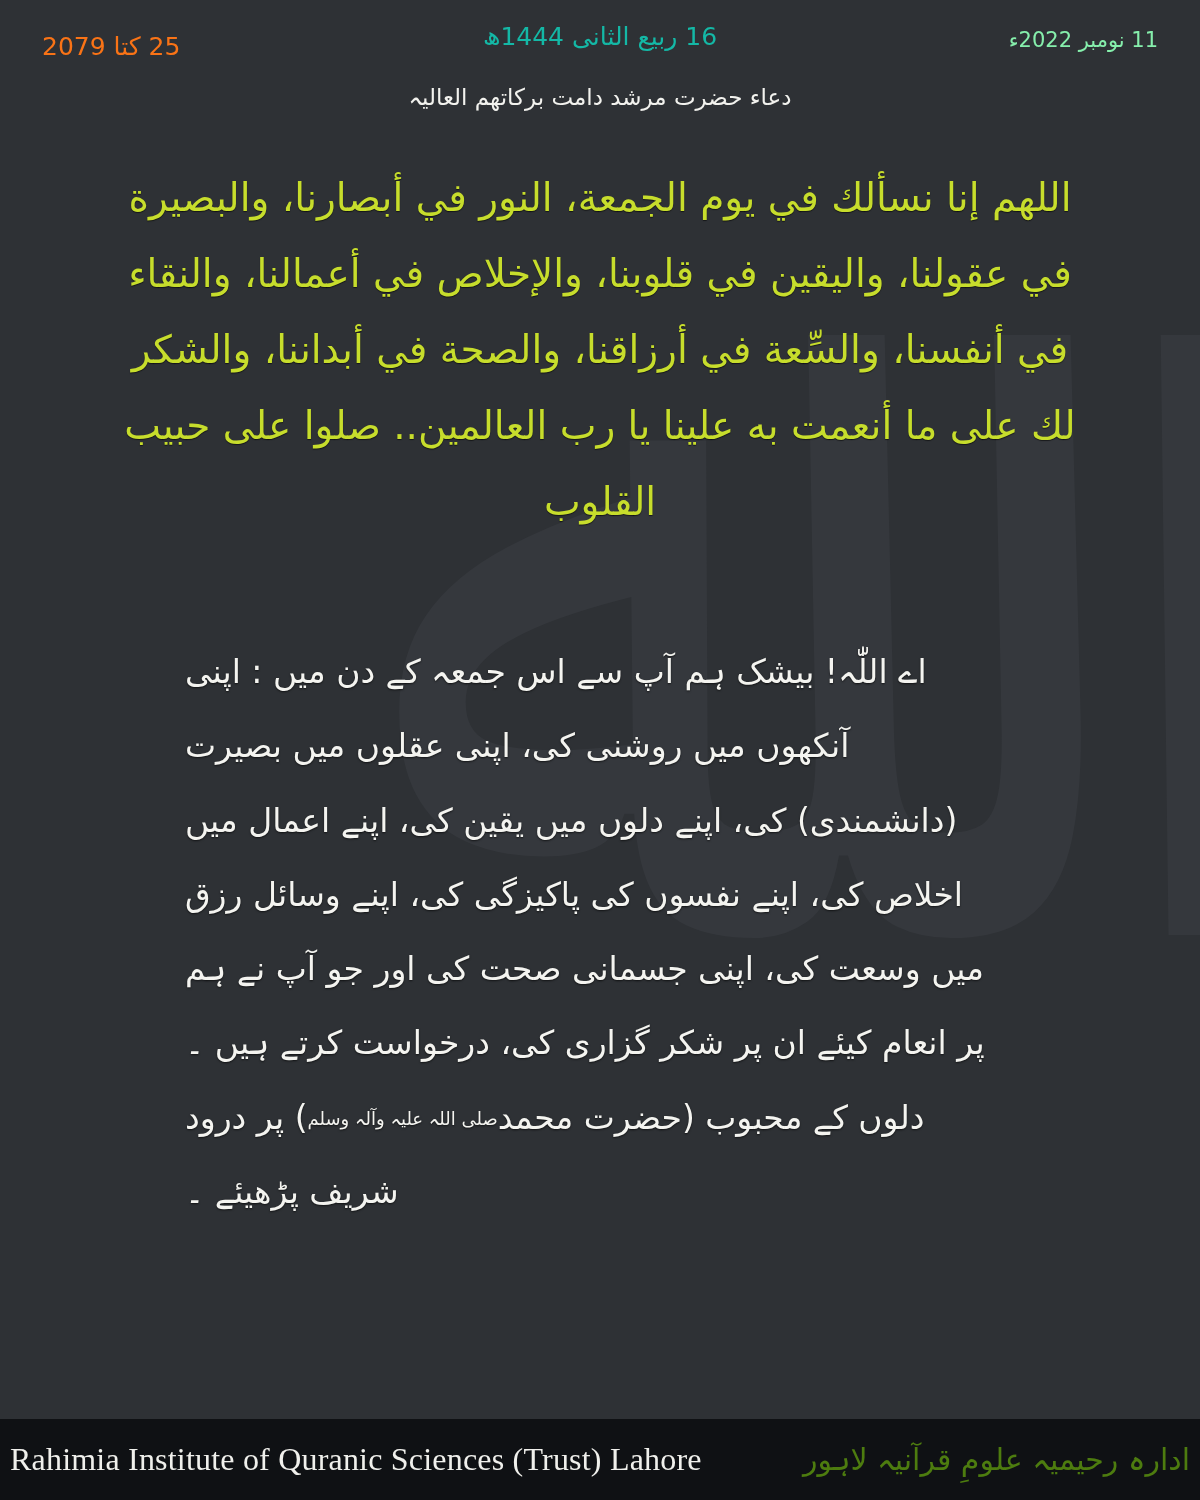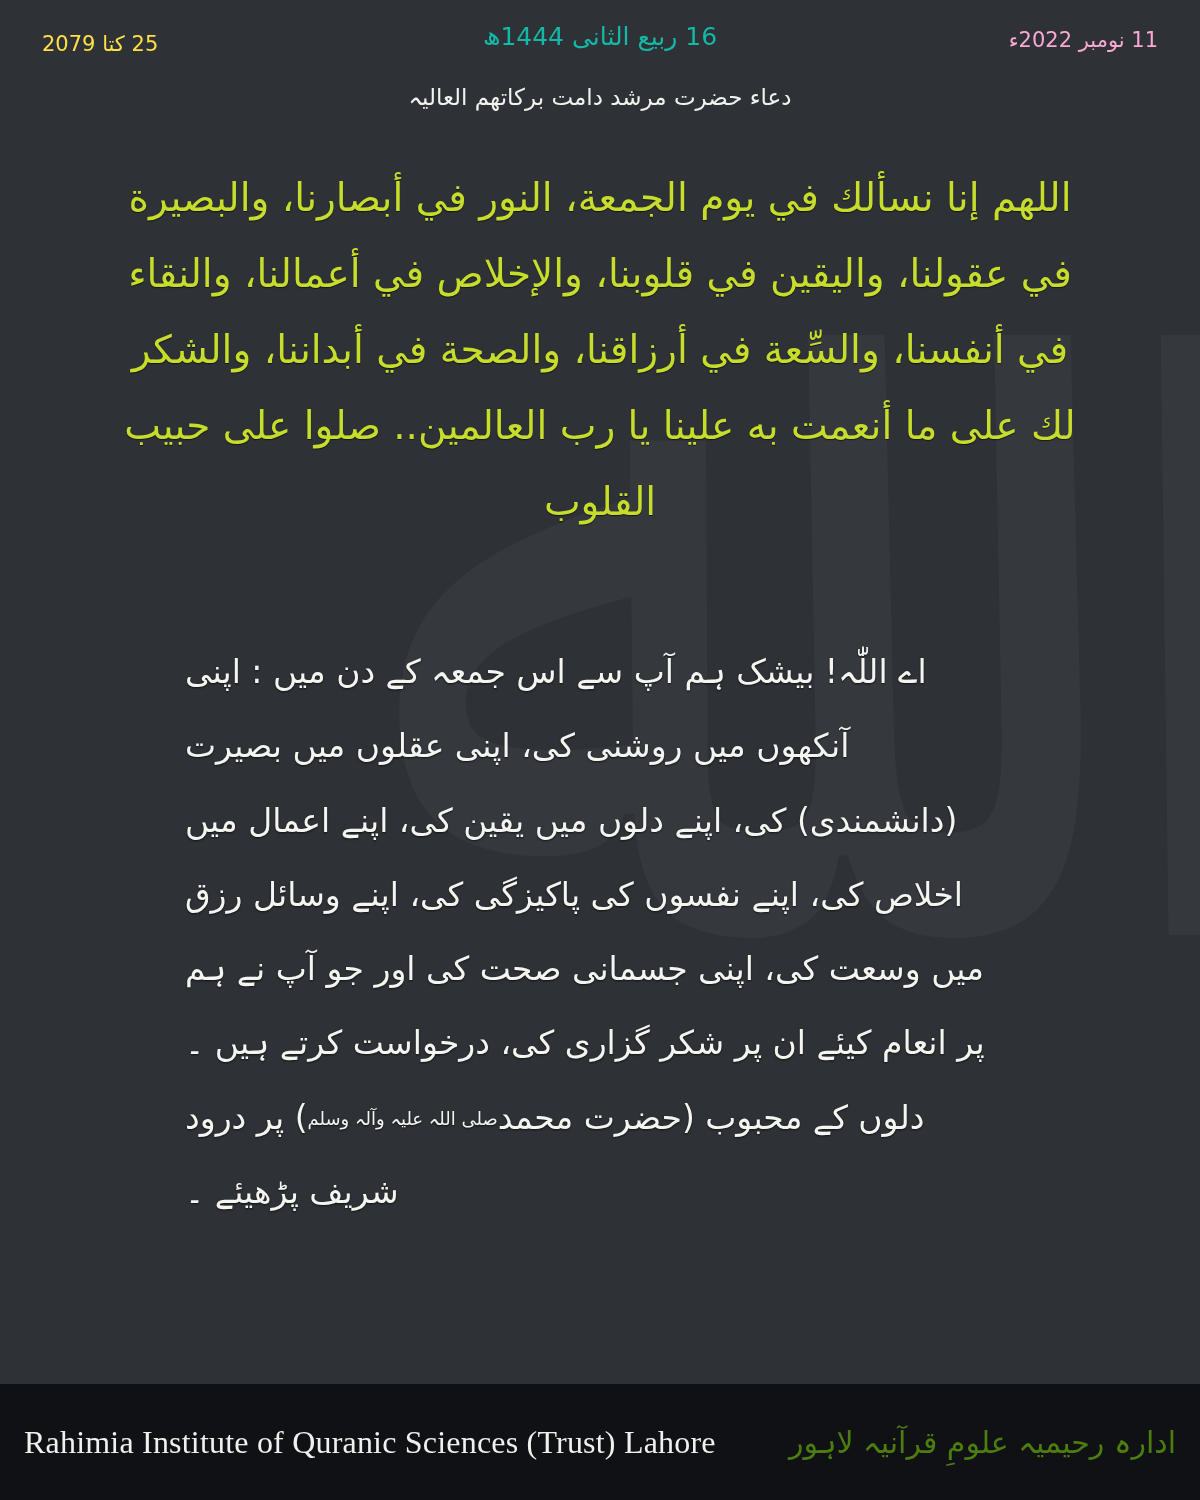--- a/index.html
+++ b/index.html
@@ -53,30 +53,30 @@
     top: 22px;
     text-align: center;
     color: #14b8a6;
     font-size: 25px;
     direction: rtl;
   }
   .greg-date {
     position: absolute;
     right: 42px;
     top: 28px;
-    color: #f9a8d4;
+    color: #86efac;
     font-size: 21px;
     direction: rtl;
   }
   .nanakshahi-date {
     position: absolute;
     left: 42px;
     top: 32px;
-    color: #fde047;
-    font-size: 21px;
+    color: #f97316;
+    font-size: 25px;
     direction: rtl;
   }
 
   
   .title {
     text-align: center;
     color: #f2f2ee;
     font-size: 23px;
     direction: rtl;
     margin-top: 4px;
@@ -108,26 +108,26 @@
     font-size: 18px;
     vertical-align: 0.25em;
   }
 
   
   .footer {
     position: absolute;
     left: 0;
     right: 0;
     bottom: 0;
-    height: 116px;
+    height: 81px;
     background: #0f1114;
     display: flex;
     align-items: center;
     justify-content: space-between;
-    padding: 0 24px;
+    padding: 0 10px;
     box-sizing: border-box;
   }
   .footer-en {
     color: #f0f0ec;
     font-size: 32px;
     font-family: "Liberation Serif", serif;
     letter-spacing: 0.2px;
     white-space: nowrap;
   }
   .footer-ur {

